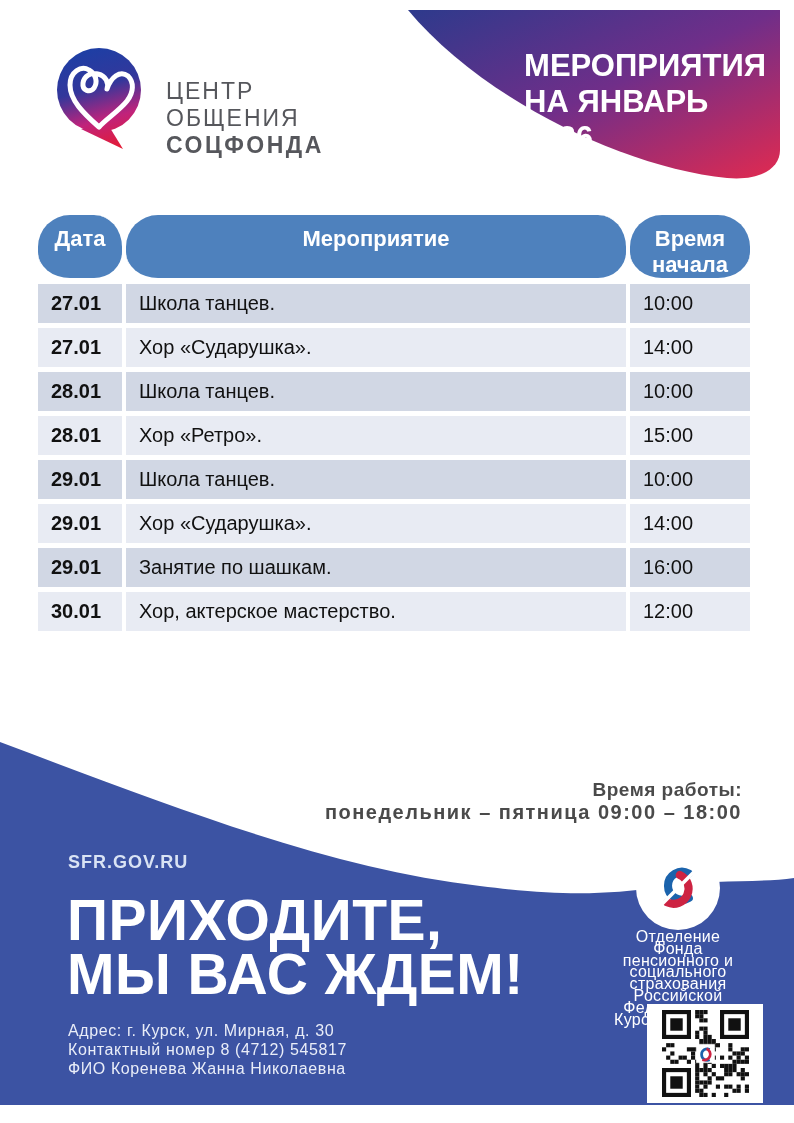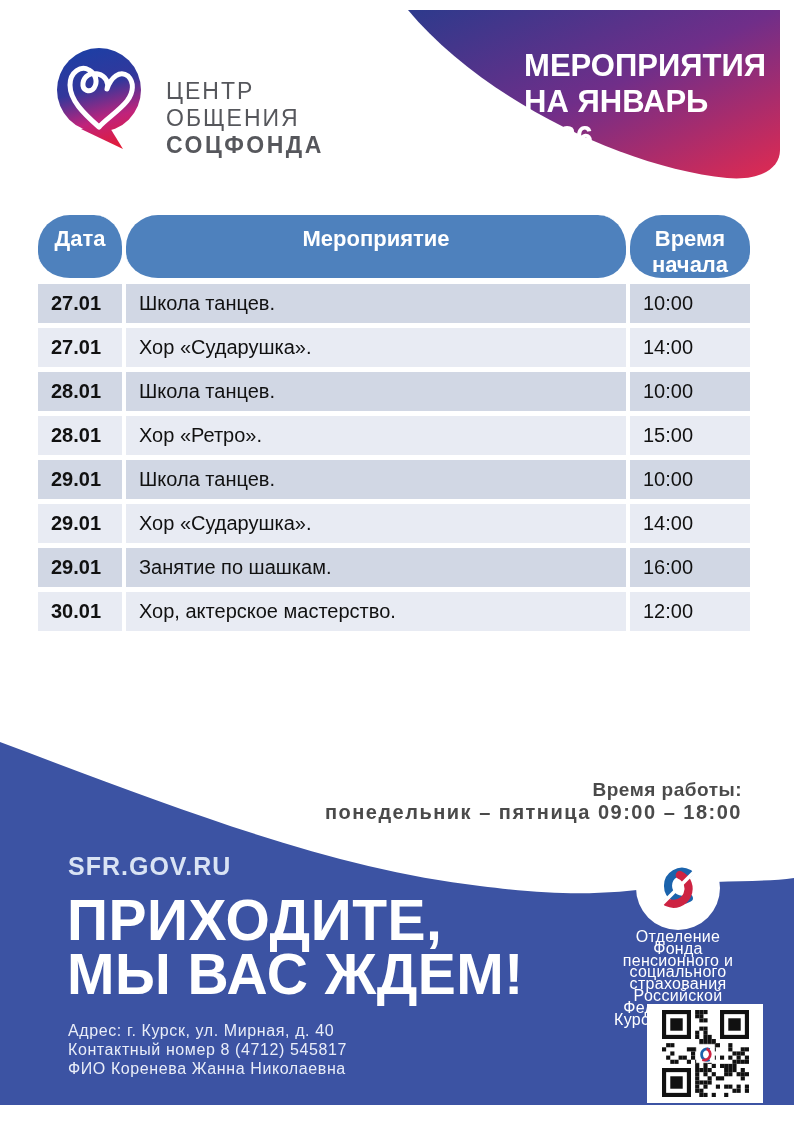--- a/index.html
+++ b/index.html
@@ -31,21 +31,21 @@
   .events tr.band-a td{background:#D1D7E4;}
   .events tr.band-b td{background:#E8EBF3;}
 
   
   .hours{position:absolute;right:52px;top:779px;text-align:right;color:#4A4A4A;}
   .hours-label{font-size:19px;font-weight:bold;letter-spacing:.5px;}
   .hours-value{font-size:20px;font-weight:bold;letter-spacing:1.5px;}
 
   
   .wave{position:absolute;left:0;top:730px;width:794px;height:376px;}
-  .website{position:absolute;left:68px;top:852px;color:#D9E3F4;font-size:25px;
+  .website{position:absolute;left:68px;top:852px;color:#D9E3F4;font-size:18px;
            font-weight:bold;letter-spacing:1px;}
   .headline{position:absolute;left:67px;top:893px;color:#fff;font-size:57px;
             font-weight:bold;line-height:54px;letter-spacing:.5px;}
   .contacts{position:absolute;left:68px;top:1021px;color:#E9EDF8;font-size:16px;
             line-height:19px;letter-spacing:.6px;}
   .org-circle{position:absolute;left:636px;top:846px;width:84px;height:84px;
               background:#fff;border-radius:50%;display:flex;align-items:center;
               justify-content:center;}
   .org-caption{position:absolute;left:610px;top:931px;width:136px;text-align:center;
                color:#fff;font-size:16px;line-height:11.8px;letter-spacing:.3px;}
@@ -163,21 +163,21 @@
   </svg>
 
   <div class="website">SFR.GOV.RU</div>
 
   <div class="headline">
     <div>ПРИХОДИТЕ,</div>
     <div>МЫ ВАС ЖДЕМ!</div>
   </div>
 
   <div class="contacts">
-    <div>Адрес: г. Курск, ул. Мирная, д. 40</div>
+    <div>Адрес: г. Курск, ул. Мирная, д. 30</div>
     <div>Контактный номер 8 (4712) 545817</div>
     <div>ФИО Коренева Жанна Николаевна</div>
   </div>
 
   <div class="org-circle">
     <svg width="54" height="54" viewBox="0 0 60 60">
       <path d="M42,14 A15.5,15.5 0 1 0 42,41" fill="none" stroke="#1B63AC" stroke-width="9" stroke-linecap="round"></path>
       <path d="M18,46 A15.5,15.5 0 1 0 32,15.5" fill="none" stroke="#CD2342" stroke-width="9" stroke-linecap="round"></path>
       <line x1="12" y1="48" x2="48" y2="12" stroke="#fff" stroke-width="4"></line>
     </svg>

